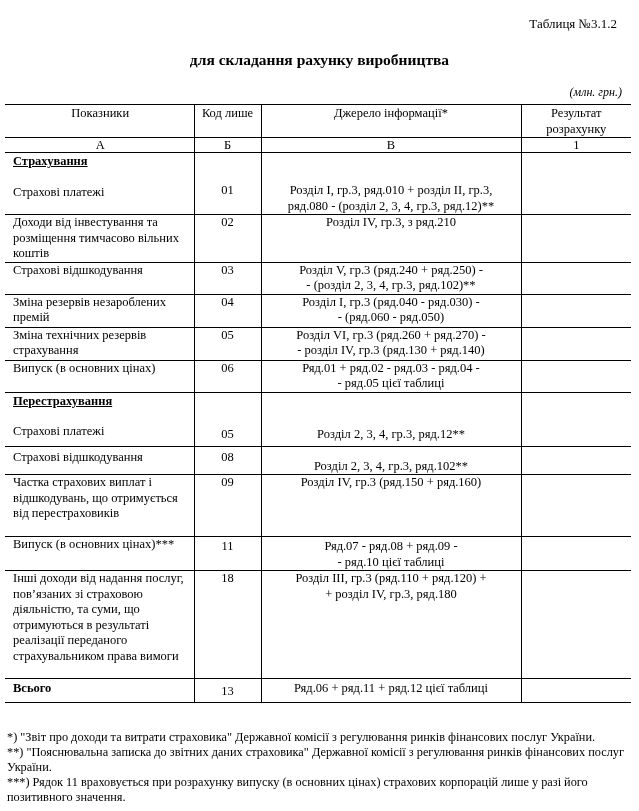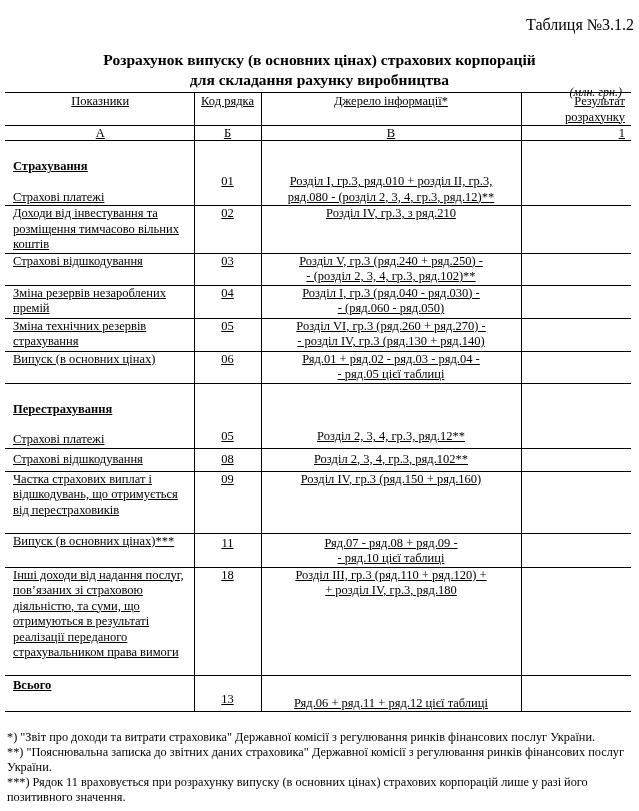--- a/index.html
+++ b/index.html
@@ -2,72 +2,71 @@
 <html><head>
 <meta charset="utf-8">
 <style>
   html, body { margin: 0; padding: 0; background: #ffffff; }
   body {
     width: 639px; height: 811px; position: relative; overflow: hidden;
     font-family: "Liberation Serif", "DejaVu Serif", serif; color: #000;
     font-size: 12.5px;
   }
   .table-no {
-    position: absolute; right: 5px; top: 16px; font-size: 16px;
+    position: absolute; right: 22px; top: 16px; font-size: 13px;
   }
   .title {
     position: absolute; left: 0; width: 639px; text-align: center;
     font-weight: bold; font-size: 15.5px; line-height: 20px; top: 50px;
   }
   .units {
     position: absolute; right: 17px; top: 85px; font-style: italic; font-size: 12px; margin-left: 20px;
   }
   table.main {
-    position: absolute; left: 5px; top: 92px; width: 626px;
-    border-collapse: collapse; table-layout: fixed; text-decoration: underline;
+    position: absolute; left: 5px; top: 104px; width: 626px;
+    border-collapse: collapse; table-layout: fixed;
   }
   table.main td {
     border-left: 1px solid #000; border-right: 1px solid #000;
     border-top: 1.5px solid #000; border-bottom: 1.5px solid #000;
     vertical-align: top; padding: 0 6px; line-height: 15.5px;
     font-size: 12.5px;
   }
   table.main tr td:first-child { border-left: none; padding-left: 8px; }
-  table.main tr td:last-child { border-right: none; text-align: right; }
+  table.main tr td:last-child { border-right: none; }
   td.code, td.src, td.res { text-align: center; }
   tr.hdr td { height: 30px; padding-top: 1px; text-align: center; }
   tr.letters td { height: 14px; text-align: center; line-height: 14px; }
-  .sec-title { font-weight: bold; text-decoration: underline; display: block; margin-bottom: 15px; margin-top: 18px; }
+  .sec-title { font-weight: bold; text-decoration: underline; display: block; margin-bottom: 15px; margin-top: 1px; }
   .bold { font-weight: bold; }
   .footnotes {
     position: absolute; left: 7px; top: 730px; width: 625px; font-size: 12.3px; line-height: 15px;
   }
   .footnotes p { margin: 0; }
 </style>
 </head>
 <body>
 
 <div class="table-no">Таблиця №3.1.2</div>
 <div class="title">
-  <div>Розрахунок випуску (в основних цінах) страхових корпорацій</div>
   <div>для складання рахунку виробництва</div>
 </div>
 <div class="units">(млн. грн.)</div>
 
 <table class="main">
   <colgroup>
     <col style="width:189px">
       <col style="width:67px">
       <col style="width:260px">
       <col style="width:110px">
   </colgroup>
   <tbody>
       <tr class="hdr">
     <td>Показники</td>
-    <td>Код рядка</td>
+    <td>Код лише</td>
     <td>Джерело інформації*</td>
     <td>Результат розрахунку</td>
   </tr>
   <tr class="letters">
     <td>А</td>
     <td>Б</td>
     <td>В</td>
     <td>1</td>
   </tr>
 
@@ -137,21 +136,21 @@
     </td>
     <td class="code" style="vertical-align:bottom;padding-bottom:3px">05</td>
     <td class="src" style="vertical-align:bottom;padding-bottom:3px">
           <div>Розділ 2, 3, 4, гр.3, ряд.12**</div>
         </td>
     <td class="res"></td>
   </tr>
   <tr style="height:23px">
     <td style="padding-top:3px">Страхові відшкодування</td>
     <td class="code" style="padding-top:3px">08</td>
-    <td class="src" style="padding-top:3px">
+    <td class="src" style="padding-top:12px">
           <div>Розділ 2, 3, 4, гр.3, ряд.102**</div>
         </td>
     <td class="res"></td>
   </tr>
   <tr style="height:62px">
     <td>Частка страхових виплат і відшкодувань, що отримується від перестраховиків</td>
     <td class="code">09</td>
     <td class="src">
           <div>Розділ IV, гр.3 (ряд.150 + ряд.160)</div>
         </td>
@@ -170,22 +169,22 @@
     <td>Інші доходи від надання послуг, пов’язаних зі страховою діяльністю, та суми, що отримуються в результаті реалізації переданого страхувальником права вимоги</td>
     <td class="code">18</td>
     <td class="src">
           <div>Розділ III, гр.3 (ряд.110 + ряд.120) +</div>
           <div>+ розділ IV, гр.3, ряд.180</div>
         </td>
     <td class="res"></td>
   </tr>
   <tr style="height:24px">
     <td class="bold" style="padding-top:2px">Всього</td>
-    <td class="code" style="padding-top:16px">13</td>
-    <td class="src" style="padding-top:20px">
+    <td class="code" style="padding-top:5px">13</td>
+    <td class="src" style="padding-top:2px">
           <div>Ряд.06 + ряд.11 + ряд.12 цієї таблиці</div>
         </td>
     <td class="res"></td>
   </tr>
 </tbody>
   </table>
 
 <div class="footnotes">
   <p>*) "Звіт про доходи та витрати страховика" Державної комісії з регулювання ринків фінансових послуг України.</p>
   <p>**) "Пояснювальна записка до звітних даних страховика" Державної комісії з регулювання ринків фінансових послуг України.</p>

